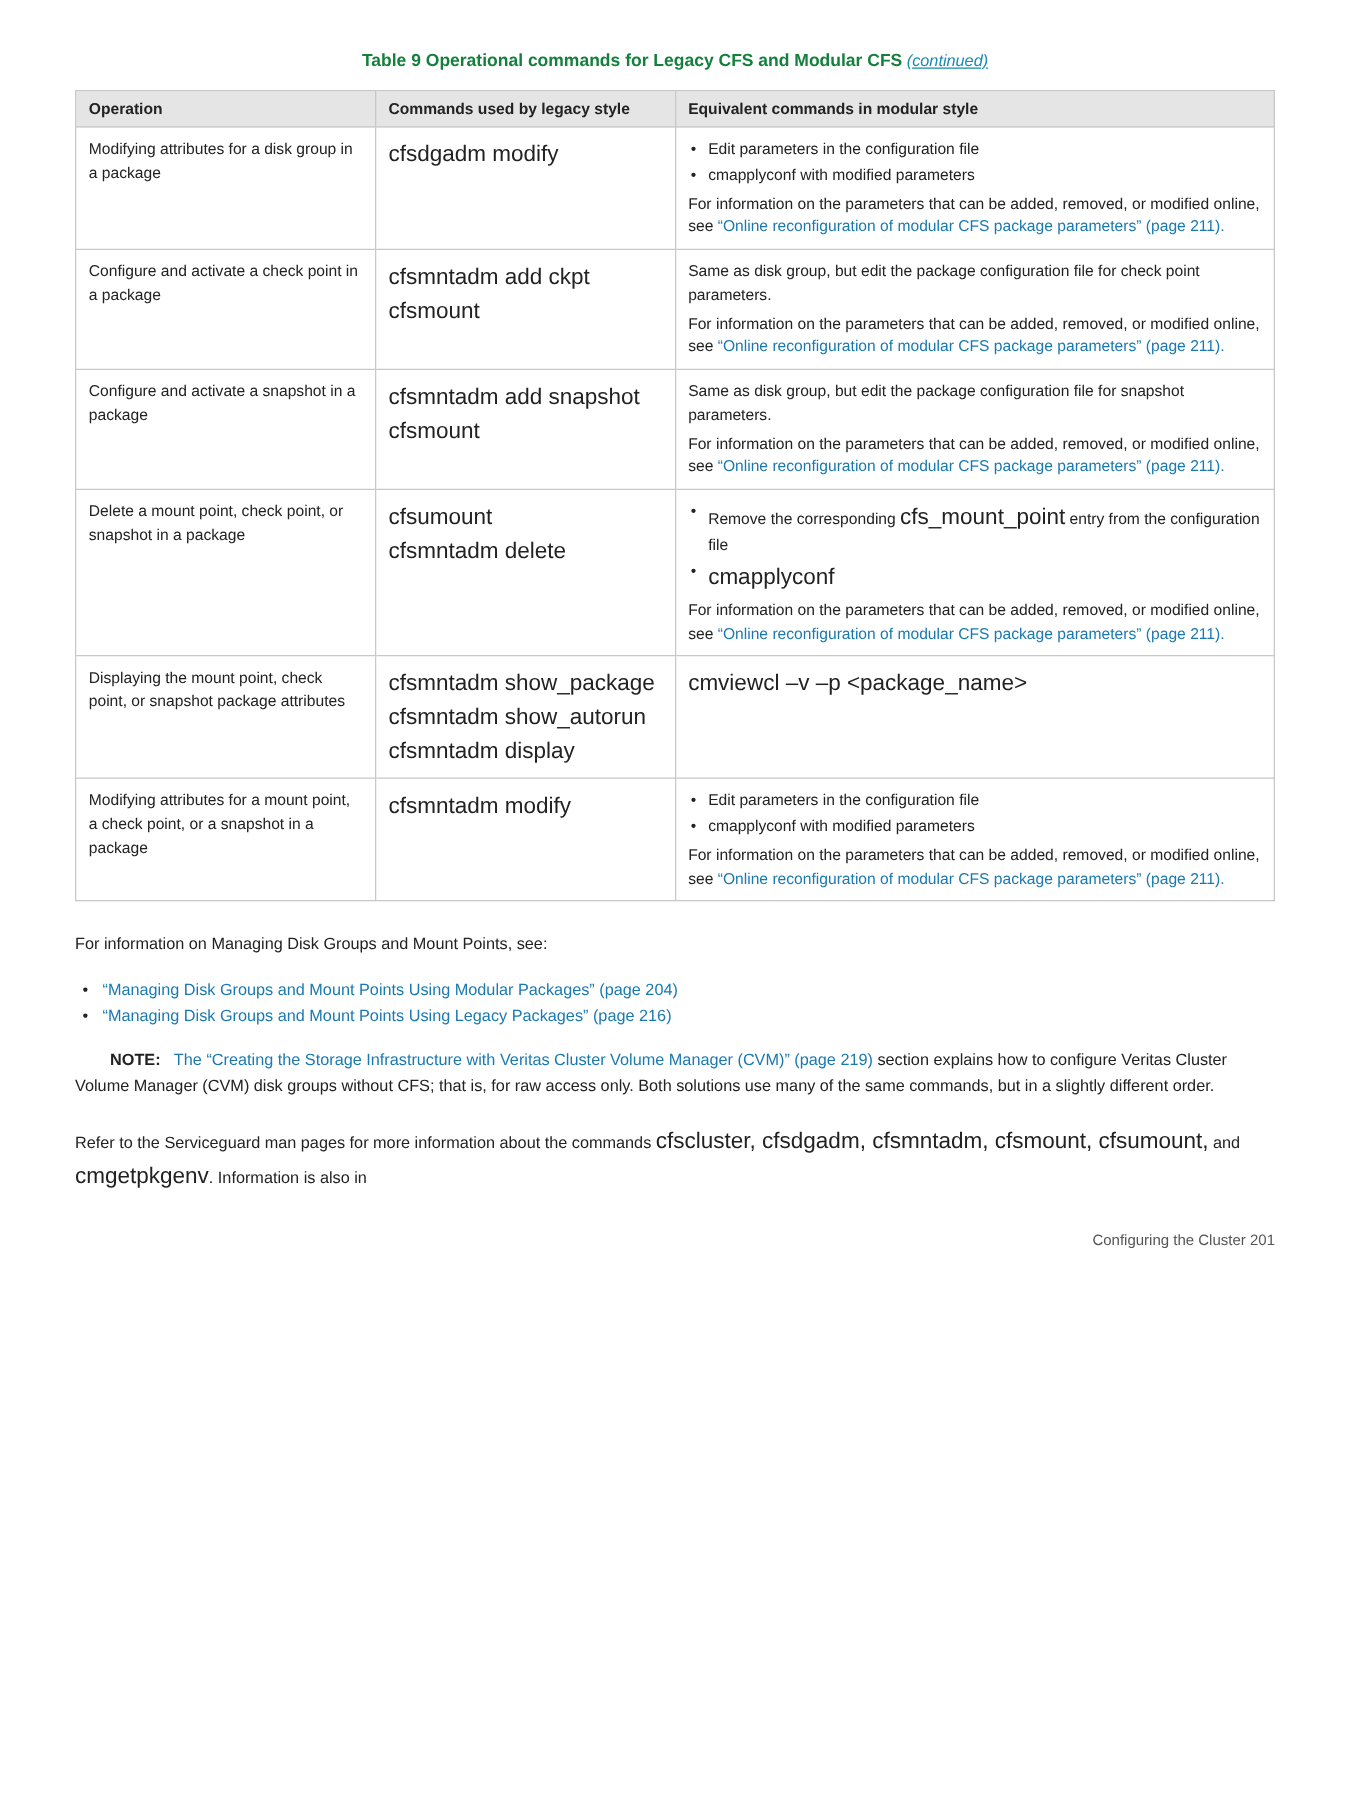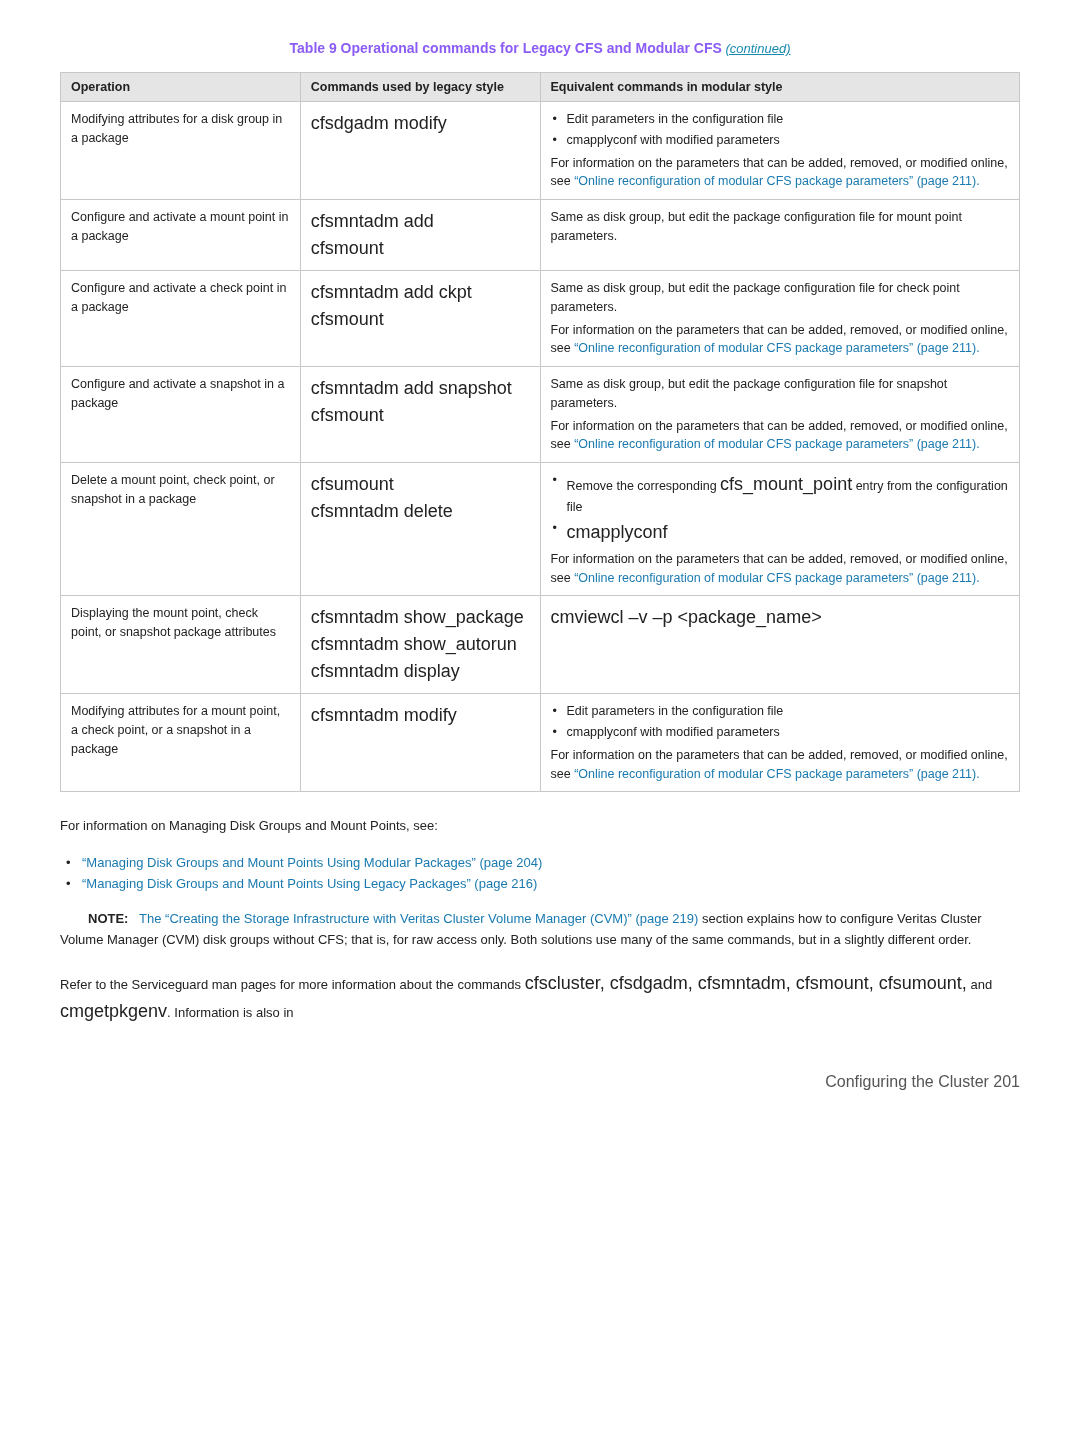--- a/index.html
+++ b/index.html
@@ -10,21 +10,21 @@
       color: #222;
       padding: 40px 60px 60px 60px;
       max-width: 1080px;
       margin: 0 auto;
     }
     .page-title {
       text-align: center;
       margin-bottom: 16px;
     }
     .page-title .title-text {
-      color: #8b5cf6;
+      color: #15803d;
       font-weight: bold;
       font-size: 14px;
     }
     .page-title .continued {
       color: #1a8ab0;
       font-style: italic;
       font-weight: normal;
       text-decoration: underline;
     }
     table {
@@ -100,23 +100,23 @@
       font-weight: bold;
       font-size: 13px;
       margin-left: 28px;
     }
     .refer-block {
       font-size: 13px;
       line-height: 1.6;
     }
     .page-footer {
       text-align: right;
-      font-size: 16px;
+      font-size: 12px;
       color: #555;
-      margin-top: 47px;
+      margin-top: 30px;
     }
     .col-op { width: 25%; }
     .col-legacy { width: 25%; }
     .col-modular { width: 50%; }
   </style>
 </head>
 <body>
 
 <div class="page-title">
   <span class="title-text">Table 9 Operational commands for Legacy CFS and Modular CFS</span>
@@ -137,27 +137,20 @@
         <td><code class="code-inline">cfsdgadm modify</code></td>
         <td>
           <ul class="bullet-list">
             <li>Edit parameters in the configuration file</li>
             <li>cmapplyconf with modified parameters</li>
           </ul>
           <p style="margin-top: 4px;">For information on the parameters that can be added, removed, or modified online, see <a class="link-text" href="#">“Online reconfiguration of modular CFS package parameters” (page 211).</a></p>
         </td>
       </tr>
       <tr>
-        <td>Configure and activate a mount point in a package</td>
-        <td><code class="code-inline">cfsmntadm add</code><br><code class="code-inline">cfsmount</code></td>
-        <td>
-          <p>Same as disk group, but edit the package configuration file for mount point parameters.</p>
-        </td>
-      </tr>
-      <tr>
         <td>Configure and activate a check point in a package</td>
         <td><code class="code-inline">cfsmntadm add ckpt</code><br><code class="code-inline">cfsmount</code></td>
         <td>
           <p>Same as disk group, but edit the package configuration file for check point parameters.</p>
           <p style="margin-top: 4px;">For information on the parameters that can be added, removed, or modified online, see <a class="link-text" href="#">“Online reconfiguration of modular CFS package parameters” (page 211).</a></p>
         </td>
       </tr>
       <tr>
         <td>Configure and activate a snapshot in a package</td>
         <td><code class="code-inline">cfsmntadm add snapshot</code><br><code class="code-inline">cfsmount</code></td>

